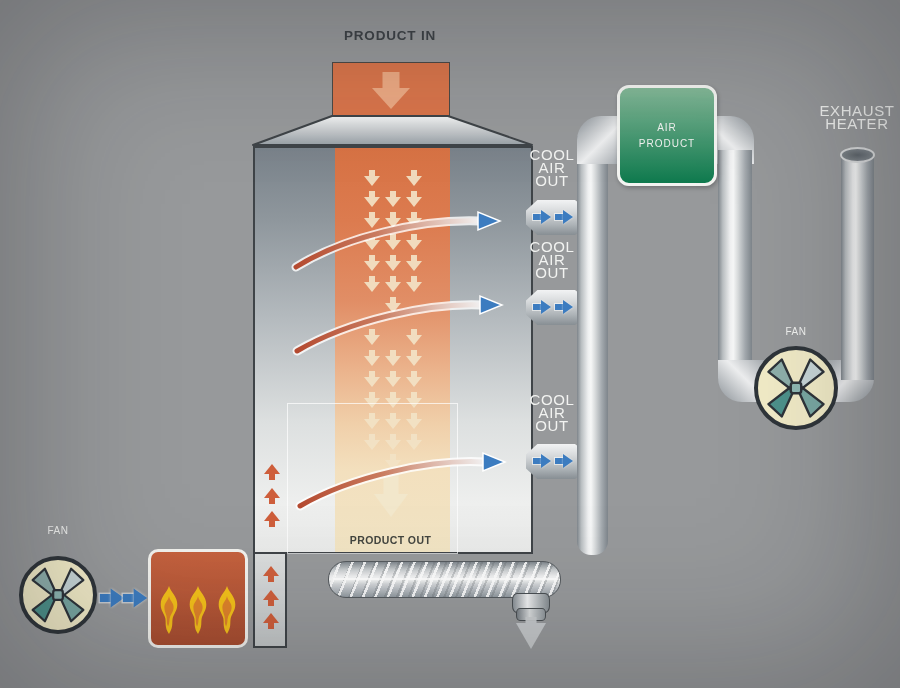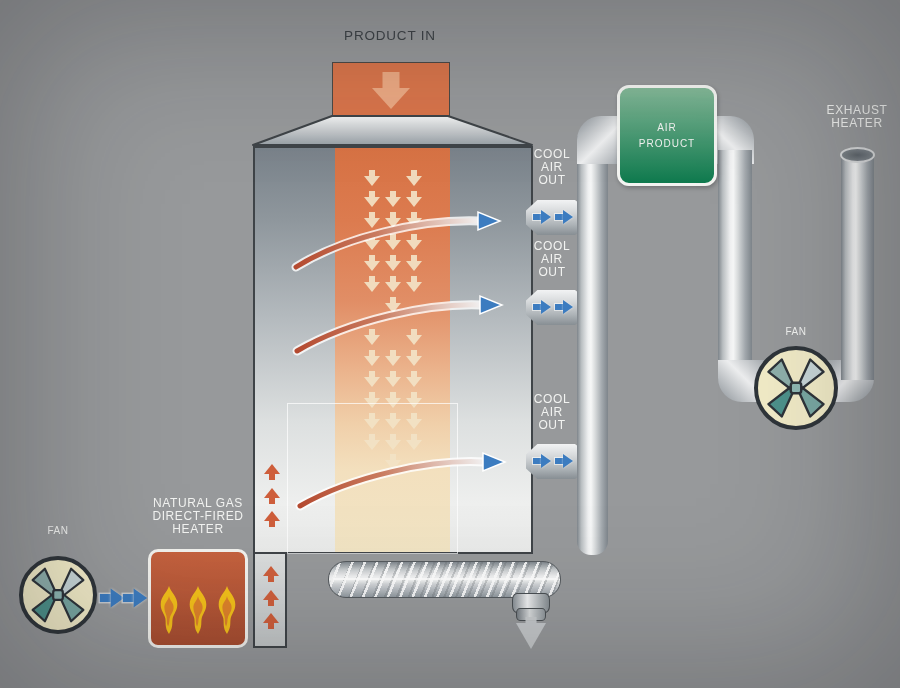--- a/index.html
+++ b/index.html
@@ -8,24 +8,24 @@
     --heater-top:#C5623F; --heater-bottom:#A84D30; --flame:#F4C01A;
     --fan-cream:#F2ECC8; --cream-arrow:#F2E8CC;
     --pipeV:linear-gradient(90deg,#7E858B 0%,#B9BEC1 14%,#EFF0F1 36%,#F6F7F7 45%,#D9DCDD 58%,#A3A9AE 80%,#7E858B 100%);
   }
   html,body{margin:0;padding:0;background:#6d6f71;}
   .stage{position:relative;width:900px;height:688px;background:var(--bg);overflow:hidden;
          font-family:"Liberation Sans",sans-serif;}
   .stage::after{content:"";position:absolute;inset:0;pointer-events:none;
          box-shadow:inset 0 0 150px 25px rgba(20,22,24,.28);}
   .abs{position:absolute;}
-  .lbl{position:absolute;text-align:center;line-height:13px;letter-spacing:.6px;font-size:12px;
+  .lbl{position:absolute;text-align:center;line-height:13px;letter-spacing:.6px;font-size:15px;
        color:#F2F3F1;transform:translateX(-50%);white-space:nowrap;}
   .lbl span{display:block;}
-  .lbl.dark{color:#3E4347;font-size:13.5px;font-weight:normal;letter-spacing:.8px;}
+  .lbl.dark{color:#3E4347;font-size:13.5px;font-weight:bold;letter-spacing:.8px;}
 
   
   .inlet-duct{left:332px;top:62px;width:116px;height:55px;background:var(--orange);
       border:1px solid #4c4a46;}
   .tower{left:253px;top:146px;width:280px;height:408px;border:2px solid #3F4448;box-sizing:border-box;}
   .panel{position:absolute;top:0;height:100%;
       background:linear-gradient(180deg,#79828A,#8F979D 18%,#B4BABE 42%,#DDE0E0 68%,#EEEFEE 88%,#E9EAE9);}
   .panel.left{left:0;width:80px;}
   .panel.right{left:195px;width:81px;}
   .column{position:absolute;left:80px;top:0;width:115px;height:100%;
@@ -169,20 +169,27 @@
         <div class="da" style="left: 71px; top: 265px;"></div>
         <div class="da" style="left: 29px; top: 286px;"></div>
         <div class="da" style="left: 50px; top: 286px;"></div>
         <div class="da" style="left: 71px; top: 286px;"></div>
         <div class="da" style="left: 50px; top: 306px;"></div>
       </div>
     <div class="panel right"></div>
   </div>
   <div class="abs heat-zone"></div>
 
+  <div class="abs" style="left:333px;top:146px;width:115px;height:408px;pointer-events:none">
+    <div class="out-arrow">
+        <div class="tail"></div>
+        <div class="head"></div>
+      </div>
+    <div class="lbl" style="left:50%;top:388px;color:#43453F;font-size:10.5px;font-weight:bold;letter-spacing:.4px">PRODUCT OUT</div>
+  </div>
 
   <svg class="abs" style="left:0;top:0;pointer-events:none" width="900" height="688">
     <defs>
       <linearGradient id="fg1" gradientUnits="userSpaceOnUse" x1="296" y1="268" x2="482" y2="221">
         <stop offset="0" stop-color="#B44A30"></stop>
           <stop offset=".45" stop-color="#C97B5F"></stop>
           <stop offset="1" stop-color="#F2F3F4"></stop>
         </linearGradient>
       <linearGradient id="fg2" gradientUnits="userSpaceOnUse" x1="297" y1="351" x2="484" y2="305">
         <stop offset="0" stop-color="#B44A30"></stop>
@@ -274,25 +281,20 @@
         <path d="M37 36 L25 10 L11 23 L33 40 Z" fill="#8FB0AC"></path>
         <path d="M37 44 L25 70 L11 57 L33 40 Z" fill="#4D928C"></path>
         <path d="M43 44 L55 70 L69 57 L47 40 Z" fill="#79A8A3"></path>
         <rect x="34.5" y="34.5" width="11" height="11" rx="2.5" fill="#8FB9B4"></rect>
       </g>
     </svg>
   </div>
   <div class="barrow big abs" style="left:103px;top:591px"></div>
   <div class="barrow big abs" style="left:126px;top:591px"></div>
 
-  <div class="lbl" style="left:198px;top:497px">
-    <span>NATURAL GAS</span>
-    <span>DIRECT-FIRED</span>
-    <span>HEATER</span>
-  </div>
   <div class="abs heater">
     <svg width="24" height="52" viewBox="0 0 26 54">
       <path d="M13 1 C15 8 22 12 22 21 C22 28 18 31 17 36 C16 41 18 45 13 53 C8 46 10 41 9 36 C8 31 4 28 4 21 C4 12 11 8 13 1 Z" fill="#F4C01A"></path>
       <path d="M13 12 C14 17 18 19 18 24 C18 29 15 31 14 35 C13 38 14 41 12 45 C10 41 11 38 10.5 35 C10 31 8 29 8 24 C8 19 12 17 13 12 Z" fill="#DD7F2B" opacity=".95"></path>
     </svg>
     <svg width="24" height="52" viewBox="0 0 26 54">
       <path d="M13 1 C15 8 22 12 22 21 C22 28 18 31 17 36 C16 41 18 45 13 53 C8 46 10 41 9 36 C8 31 4 28 4 21 C4 12 11 8 13 1 Z" fill="#F4C01A"></path>
       <path d="M13 12 C14 17 18 19 18 24 C18 29 15 31 14 35 C13 38 14 41 12 45 C10 41 11 38 10.5 35 C10 31 8 29 8 24 C8 19 12 17 13 12 Z" fill="#DD7F2B" opacity=".95"></path>
     </svg>
     <svg width="24" height="52" viewBox="0 0 26 54">

